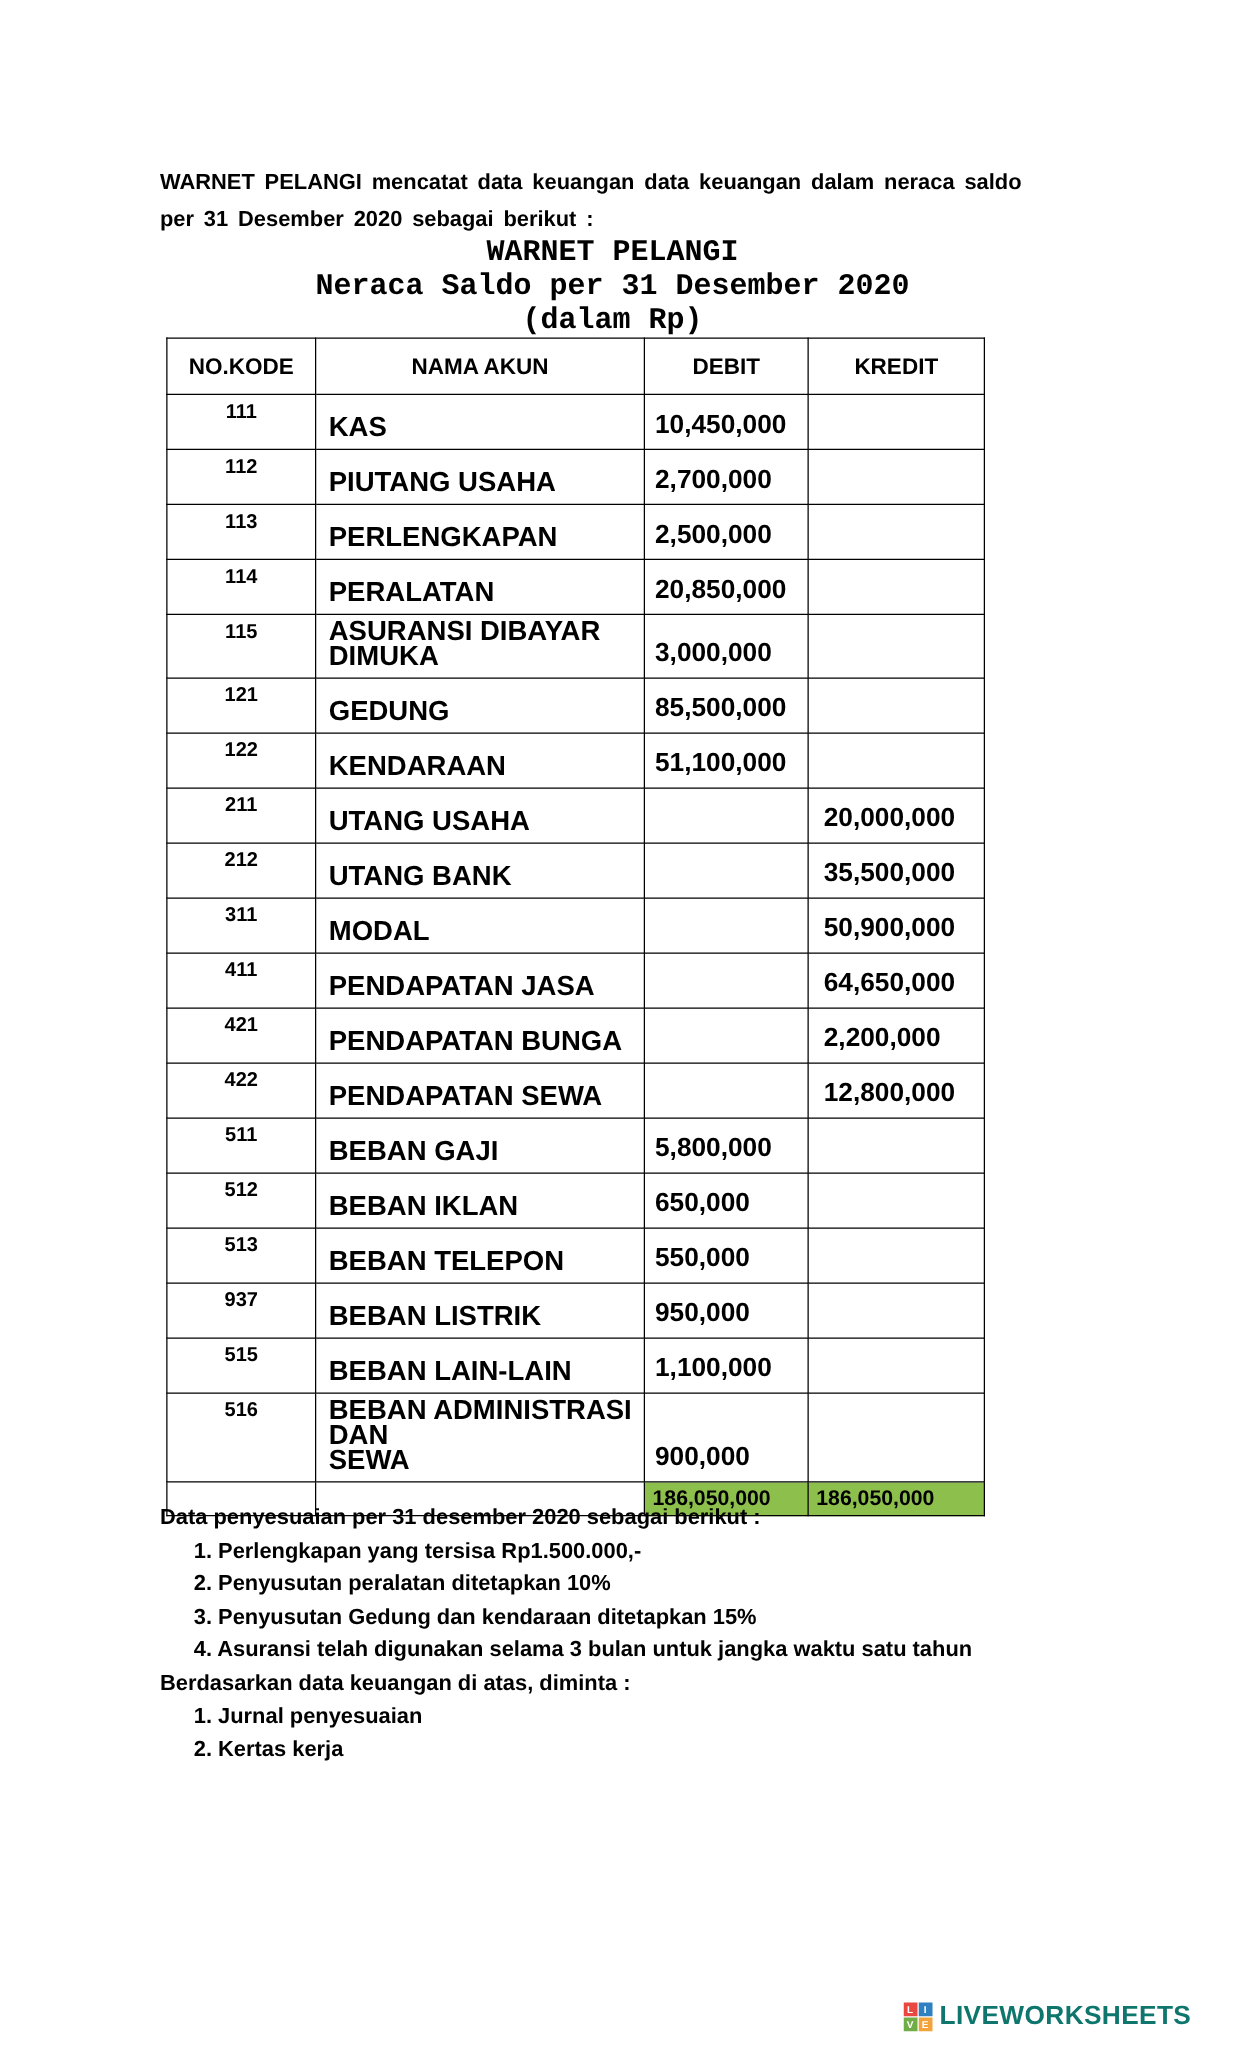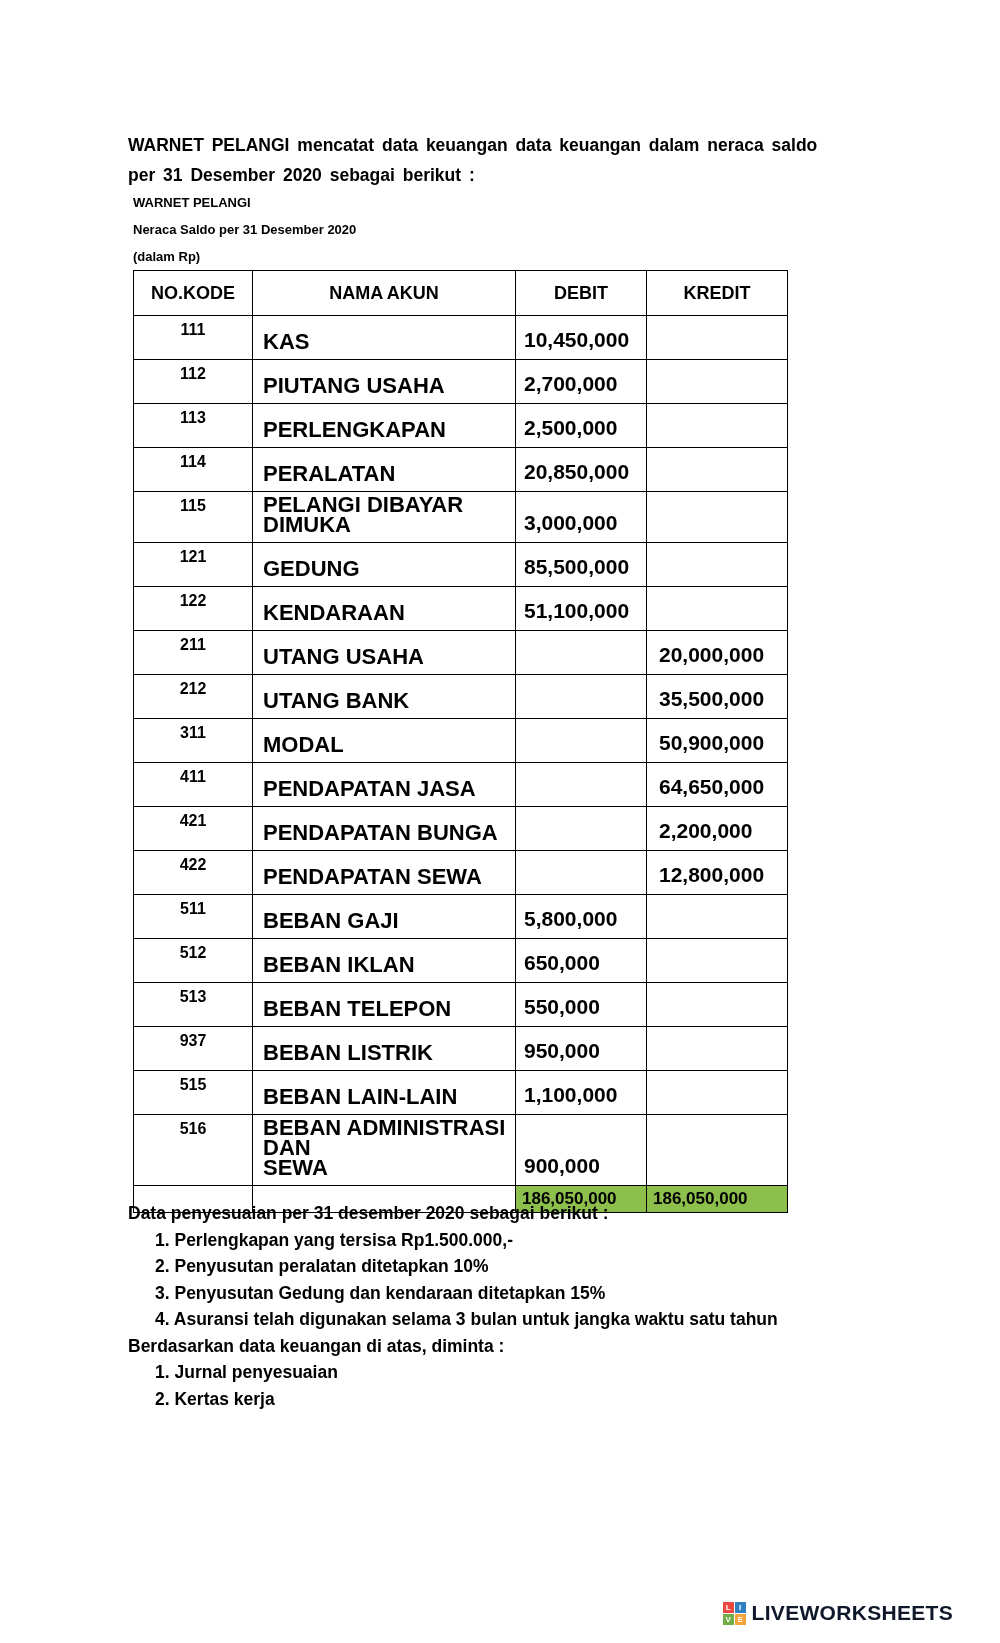--- a/index.html
+++ b/index.html
@@ -25,23 +25,24 @@
     width: 735px;
     font-size: 17.5px;
     line-height: 30px;
     word-spacing: 3px;
   }
   .titles {
     position: absolute;
     top: 189px;
     left: 120px;
     width: 714px;
-    text-align: left;
-    font-size: 13px;
+    text-align: center;
+    font-size: 24px;
     line-height: 27px;
+    font-family: Liberation Mono, monospace;
   }
   .tb-wrap {
     position: absolute;
     top: 270px;
     left: 120px;
   }
   table.tb {
     border-collapse: collapse;
     table-layout: fixed;
     width: 610px;
@@ -179,21 +180,21 @@
             <td class="kredit-cell"></td>
           </tr>
           <tr class="data-row">
             <td class="code-cell">114</td>
             <td class="account-cell">PERALATAN</td>
             <td class="debit-cell">20,850,000</td>
             <td class="kredit-cell"></td>
           </tr>
           <tr class="data-row">
             <td class="code-cell">115</td>
-            <td class="account-cell">PELANGI DIBAYAR
+            <td class="account-cell">ASURANSI DIBAYAR
 DIMUKA</td>
             <td class="debit-cell">3,000,000</td>
             <td class="kredit-cell"></td>
           </tr>
           <tr class="data-row">
             <td class="code-cell">121</td>
             <td class="account-cell">GEDUNG</td>
             <td class="debit-cell">85,500,000</td>
             <td class="kredit-cell"></td>
           </tr>
@@ -299,16 +300,16 @@
     <div class="indent">2. Kertas kerja</div>
   </div>
 
   <a class="footer-brand">
     <span class="logo-grid" id="lw-logo">
         <span class="logo-cell" style="background: rgb(232, 72, 63);">L</span>
         <span class="logo-cell" style="background: rgb(47, 127, 193);">I</span>
         <span class="logo-cell" style="background: rgb(112, 173, 71);">V</span>
         <span class="logo-cell" style="background: rgb(242, 163, 58);">E</span>
       </span>
-    <span class="brand-text" style="color: #0f172a;">LIVEWORKSHEETS</span>
+    <span class="brand-text" style="color: #0f766e;">LIVEWORKSHEETS</span>
   </a>
 
 </div>
 
 </body></html>

